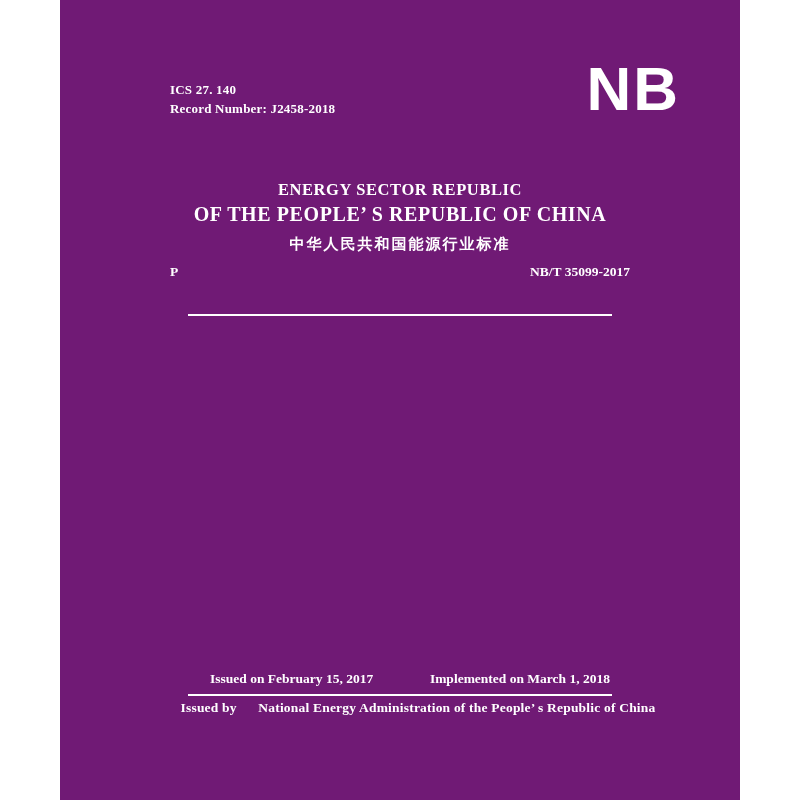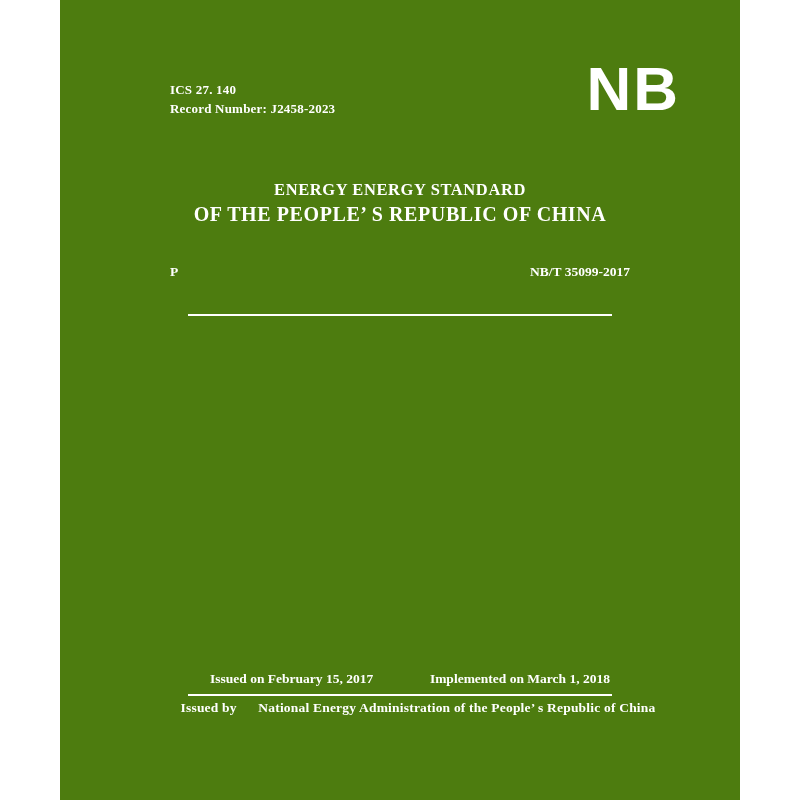--- a/index.html
+++ b/index.html
@@ -14,21 +14,21 @@
     background: #ffffff;
     overflow: hidden;
     font-family: "Liberation Serif", serif;
   }
   .cover {
     position: absolute;
     left: 60px;
     top: 0px;
     width: 680px;
     height: 800px;
-    background: #4d7c0f;
+    background: #701a75;
     color: #ffffff;
     box-sizing: border-box;
   }
   
   .ics-block {
     position: absolute;
     left: 110px;
     top: 80px;
     font-weight: bold;
     font-size: 13px;
@@ -139,28 +139,29 @@
   }
 </style>
 </head>
 <body>
 
 <div class="page">
   <div class="cover">
 
     <div class="ics-block">
       <div>ICS 27. 140</div>
-      <div>Record Number: J2458-2023</div>
+      <div>Record Number: J2458-2018</div>
     </div>
 
     <div class="nb-logo">NB</div>
 
     <div class="std-titles">
-      <div class="en1">ENERGY ENERGY STANDARD</div>
+      <div class="en1">ENERGY SECTOR REPUBLIC</div>
       <div class="en2">OF THE PEOPLE’ S REPUBLIC OF CHINA</div>
+      <div class="zh">中华人民共和国能源行业标准</div>
     </div>
 
     <div class="code-row">
       <div>P</div>
       <div>NB/T 35099-2017</div>
     </div>
 
     <div class="rule rule-top"></div>
 
 

